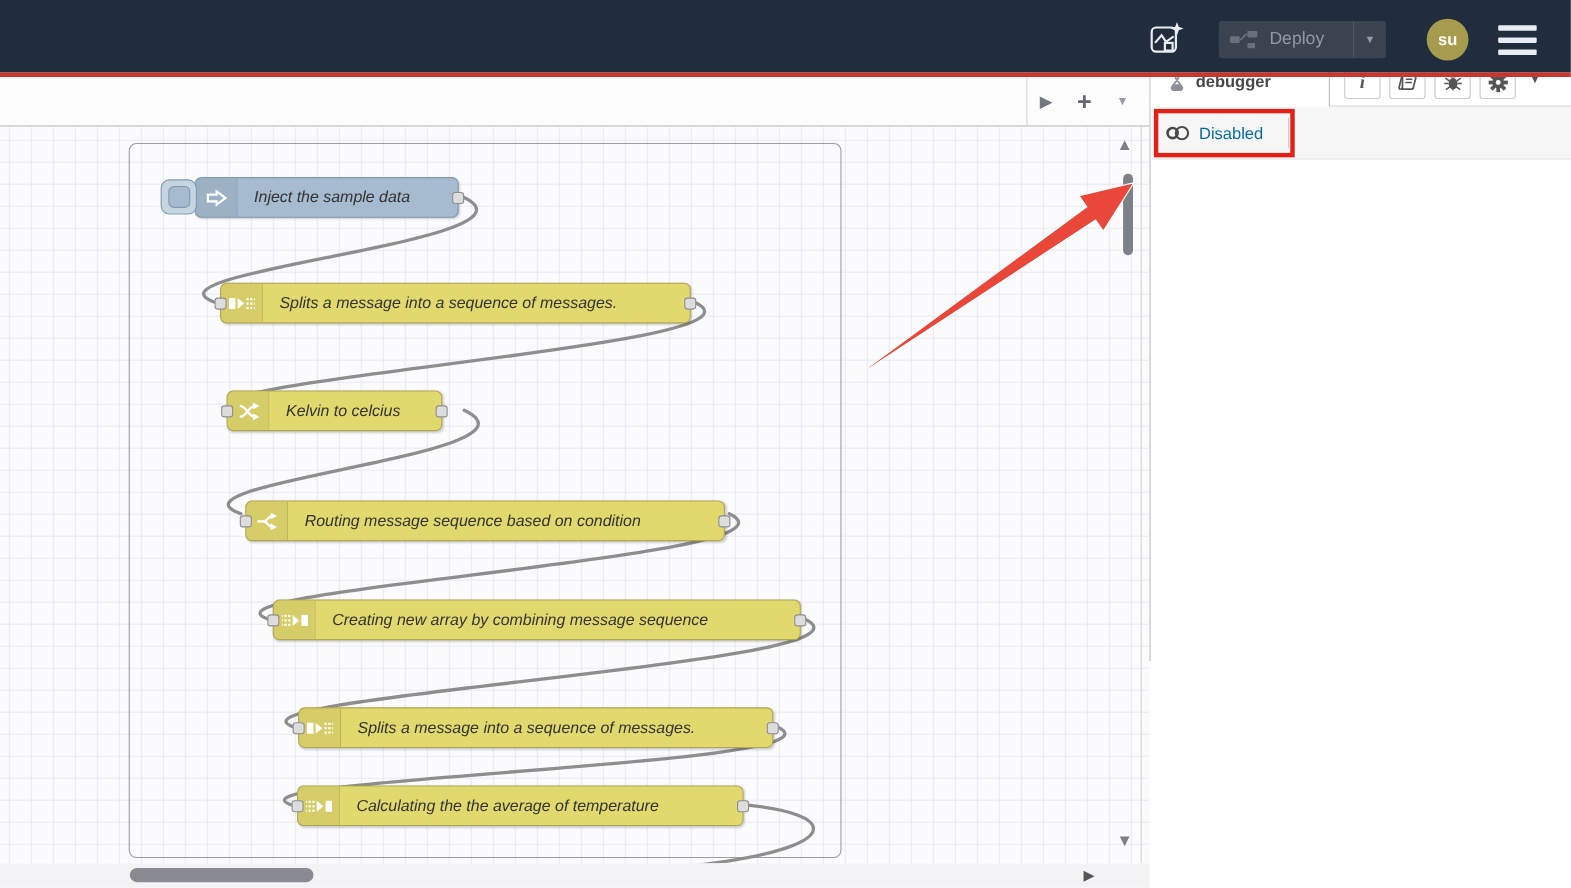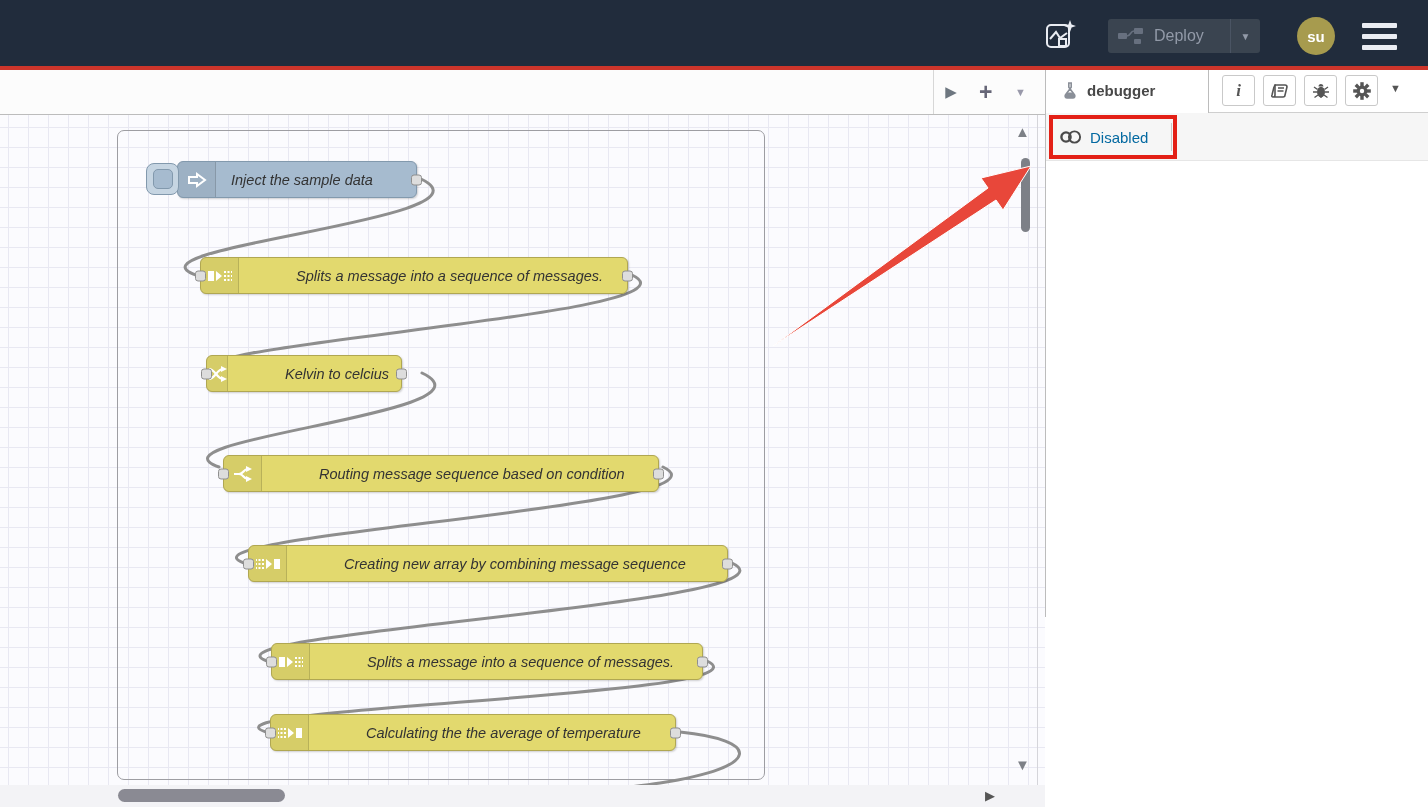--- a/index.html
+++ b/index.html
@@ -43,21 +43,21 @@
                      linear-gradient(to bottom,#e8e8f2 1px,transparent 1px);
     background-size:20px 20px; background-position:8px 12px; }
   #group-rect { position:absolute; left:117px; top:15px; width:648px; height:650px;
     border:1.6px solid #9d9da2; border-radius:7px; }
   #wires { position:absolute; left:0; top:0; width:1045px; height:670px; }
   .wire { fill:none; stroke:#8e8e8e; stroke-width:3; stroke-linecap:round; }
 
   .node { position:absolute; height:37px; border-radius:6px; display:flex; align-items:center;
     font-style:italic; font-size:14.5px; color:#333; border:1.5px solid;
     box-shadow:1px 1px 2px rgba(0,0,0,.18); cursor:pointer; }
-  .node.yellow { background:#e2d96e; border-color:#b0a752;gap:42px; }
+  .node.yellow { background:#e2d96e; border-color:#b0a752; }
   .node.blue   { background:#a6bbcf; border-color:#8299ad; }
   .nsec { width:38px; align-self:stretch; display:flex; align-items:center; justify-content:center;
     background:rgba(0,0,0,.05); border-right:1px solid rgba(0,0,0,.14);
     border-radius:4px 0 0 4px; }
   .nlabel { margin-left:15px; margin-right:14px; white-space:nowrap;text-align:center; }
   .port { position:absolute; width:11px; height:11px; top:50%; transform:translateY(-50%);
     background:#ddd; border:1.2px solid #8f8f8f; border-radius:3px; cursor:crosshair; }
   .port.in  { left:-6px; }
   .port.out { right:-6px; }
   #inject-btn { position:absolute; left:-32px; top:1px; width:33px; height:32px;
@@ -74,21 +74,21 @@
     background:#d5d5da; }
 
   
   #hscroll { position:absolute; left:0; top:785px; width:1045px; height:22px;
     background:#f3f3f6; z-index:6; }
   #hthumb { position:absolute; left:118px; top:4px; width:167px; height:13px;
     background:#8a8a93; border-radius:7px; cursor:grab; }
   #hscroll-right { position:absolute; left:985px; top:3px; color:#555; font-size:13px; cursor:pointer; }
 
   
-  #sidebar { position:absolute; left:1045px; top:68px; width:383px; height:549px;
+  #sidebar { position:absolute; left:1045px; top:52px; width:383px; height:549px;
     background:#fff; border-left:1px solid #bcbcbc; z-index:5;text-align:center; }
   #sb-tabrow { position:absolute; left:0; top:0; width:383px; height:45px; background:#fff; }
   #sb-tabrow-border { position:absolute; left:163px; top:44px; width:220px; height:1px; background:#cfcfcf; }
   #sb-tab { position:absolute; left:6px; top:0; width:157px; height:45px; background:#fff;
     border-right:1px solid #bcbcbc; display:flex; align-items:center; cursor:pointer; }
   #sb-tab .tab-label { font-weight:bold; font-size:15px; color:#484848; margin-left:9px; }
   .sb-iconbtn { position:absolute; top:7px; width:33px; height:31px; background:#fff;
     border:1px solid #c9c9c9; border-radius:3px; display:flex; align-items:center;
     justify-content:center; cursor:pointer; color:#555; }
   #btn-info { left:176px; font-family:"Liberation Serif", serif; font-weight:bold;

